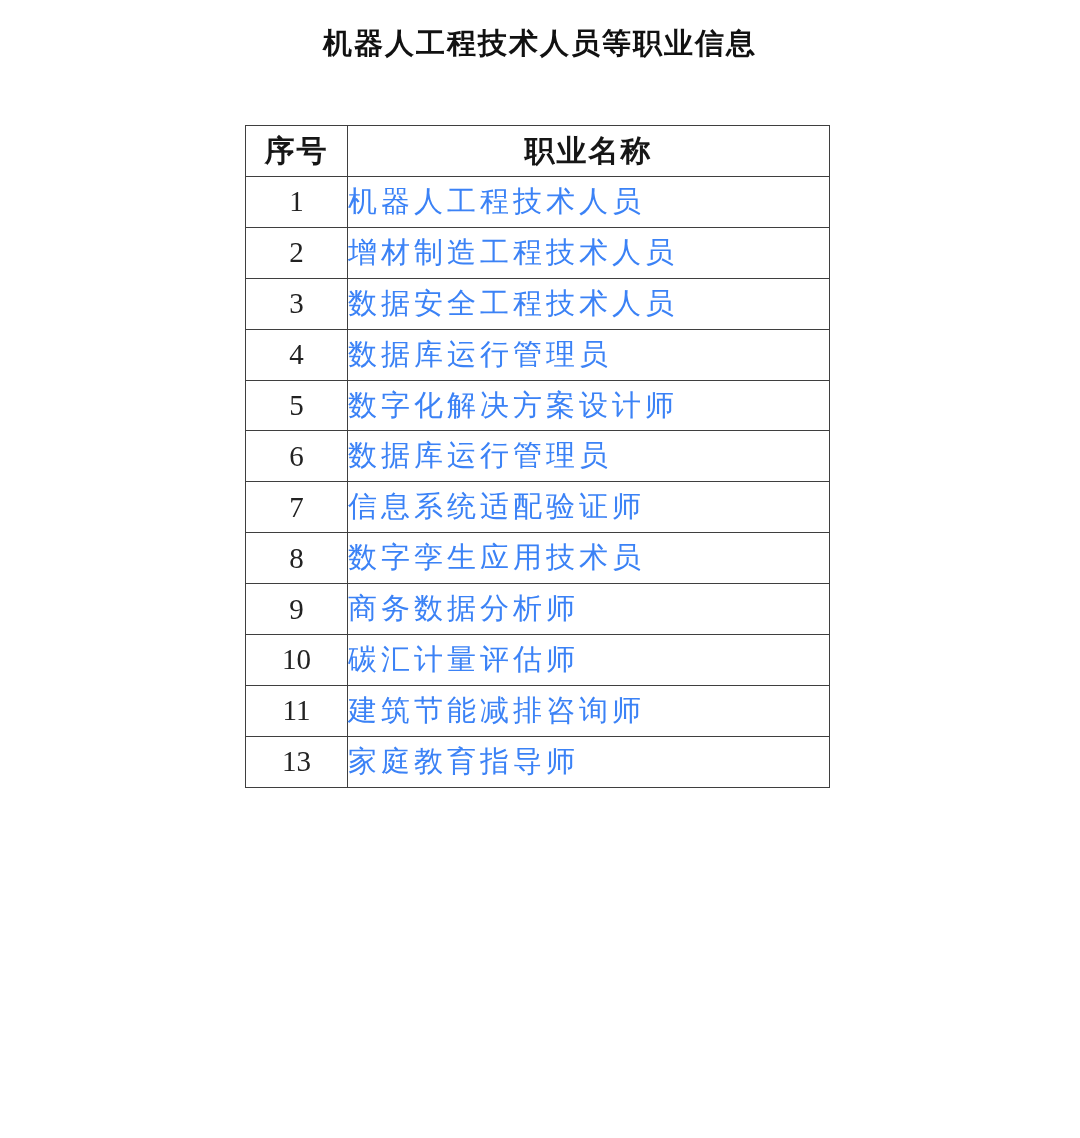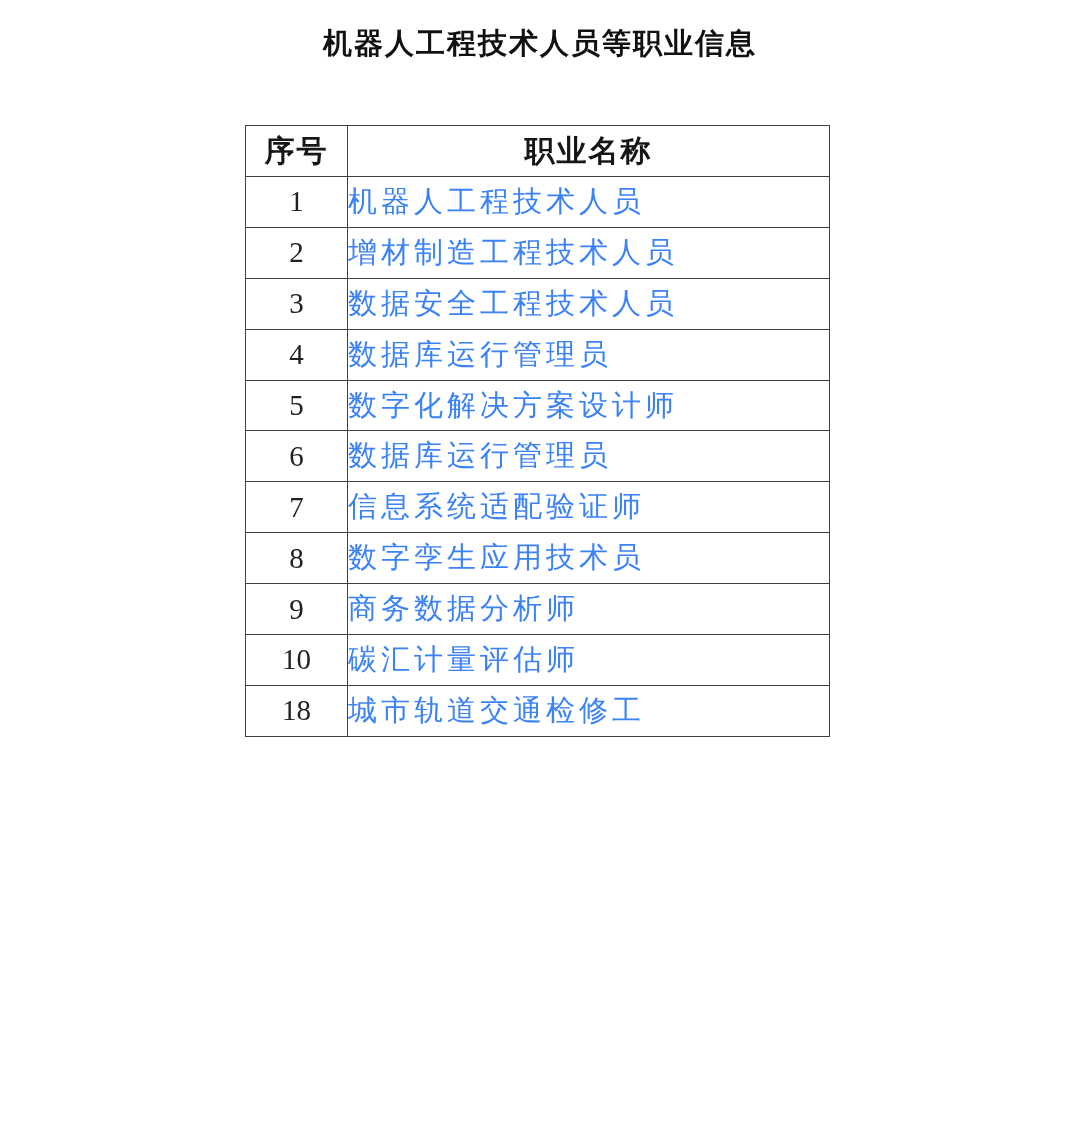--- a/index.html
+++ b/index.html
@@ -121,17 +121,21 @@
     </tr>
     <tr>
       <td class="cell-no">9</td>
       <td class="cell-name">商务数据分析师</td>
     </tr>
     <tr>
       <td class="cell-no">10</td>
       <td class="cell-name">碳汇计量评估师</td>
     </tr>
     <tr>
-      <td class="cell-no">18</td>
-      <td class="cell-name">城市轨道交通检修工</td>
+      <td class="cell-no">11</td>
+      <td class="cell-name">建筑节能减排咨询师</td>
+    </tr>
+    <tr>
+      <td class="cell-no">13</td>
+      <td class="cell-name">家庭教育指导师</td>
     </tr>
   </tbody>
 </table>
 
 </body></html>

